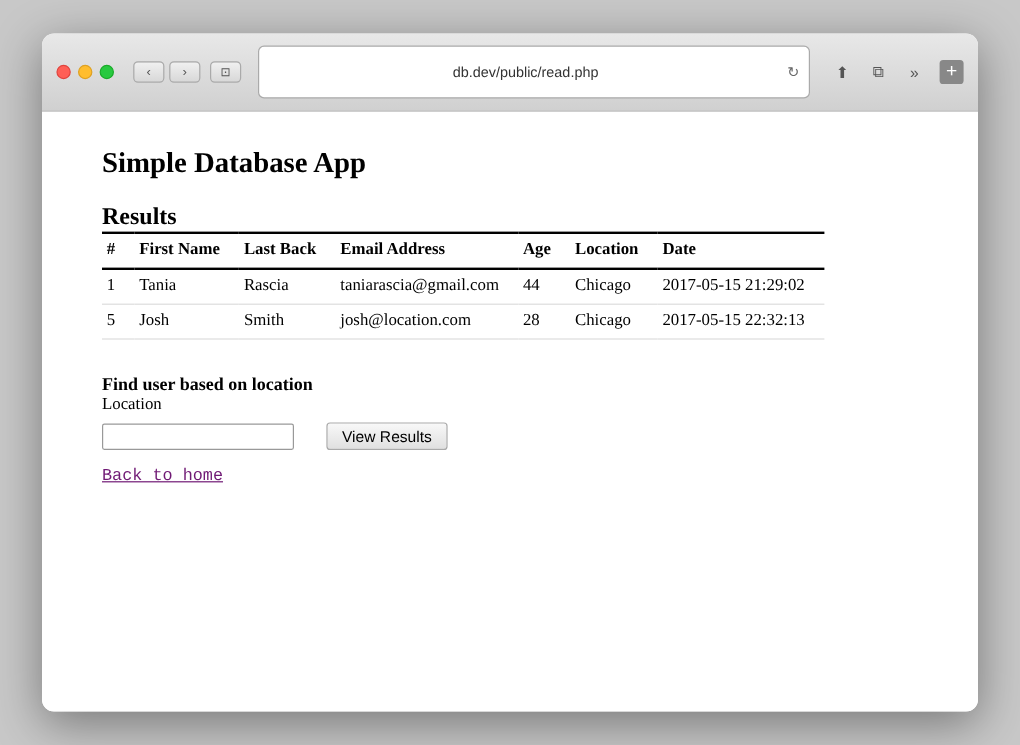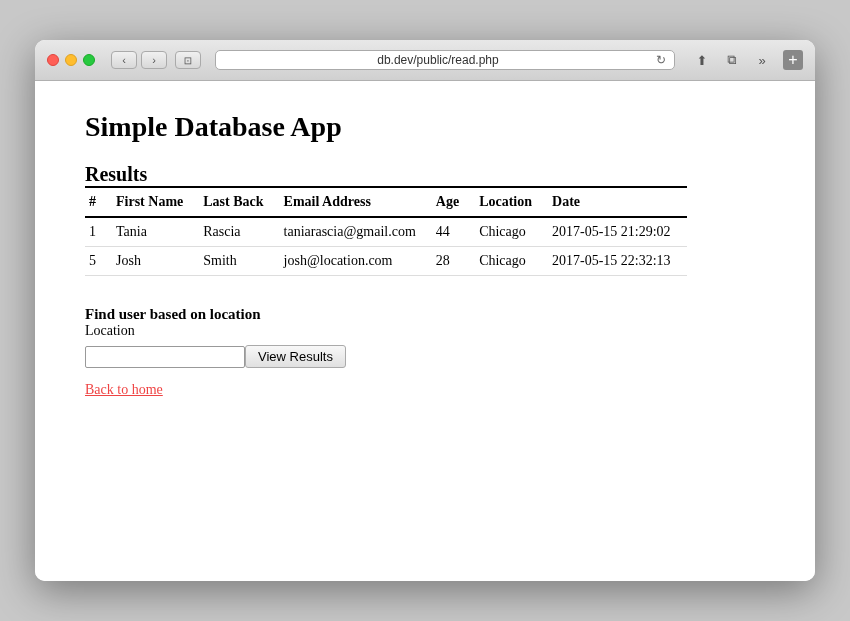--- a/index.html
+++ b/index.html
@@ -81,21 +81,21 @@
       color: #555;
     }
 
     .address-bar-container {
       flex: 1;
       display: flex;
       align-items: center;
       background: #fff;
       border: 1px solid #aaa;
       border-radius: 5px;
-      padding: 2px 8px;
+      padding: 14px 8px;
       margin: 0 6px;
     }
 
     .address-bar {
       flex: 1;
       border: none;
       outline: none;
       font-size: 12px;
       color: #333;
       background: transparent;
@@ -142,21 +142,21 @@
 
     
     .page-content {
       padding: 30px 50px;
       background: #fff;
       min-height: 500px;
       font-family: Georgia, 'Times New Roman', serif;
     }
 
     .app-title {
-      font-size: 28px;
+      font-size: 24px;
       font-weight: bold;
       margin-bottom: 20px;
       color: #000;
       font-family: Georgia, serif;
     }
 
     .section-title {
       font-size: 20px;
       font-weight: bold;
       margin-bottom: 0;
@@ -201,21 +201,21 @@
     .form-label {
       font-size: 14px;
       margin-bottom: 6px;
       display: block;
       color: #000;
     }
 
     .form-row {
       display: flex;
       align-items: center;
-      gap: 0;
+      gap: 27px;
       margin-bottom: 12px;
     }
 
     .location-input {
       width: 160px;
       height: 22px;
       border: 1px solid #999;
       border-radius: 2px;
       padding: 2px 4px;
       font-size: 13px;
@@ -227,25 +227,25 @@
       background: linear-gradient(to bottom, #f8f8f8, #e0e0e0);
       border: 1px solid #aaa;
       border-radius: 3px;
       font-size: 13px;
       cursor: pointer;
       color: #000;
       font-family: -apple-system, BlinkMacSystemFont, Arial, sans-serif;
     }
 
     .back-link {
-      color: #ef4444;
+      color: #701a75;
       font-size: 14px;
       text-decoration: underline;
       cursor: pointer;
-      font-family: Liberation Serif, serif;
+      font-family: Liberation Mono, monospace;
     }
   </style>
 </head>
 <body>
 
 <div class="browser-window">
 
   <div class="title-bar">
     <div class="traffic-lights">
       <div class="traffic-light red"></div>

